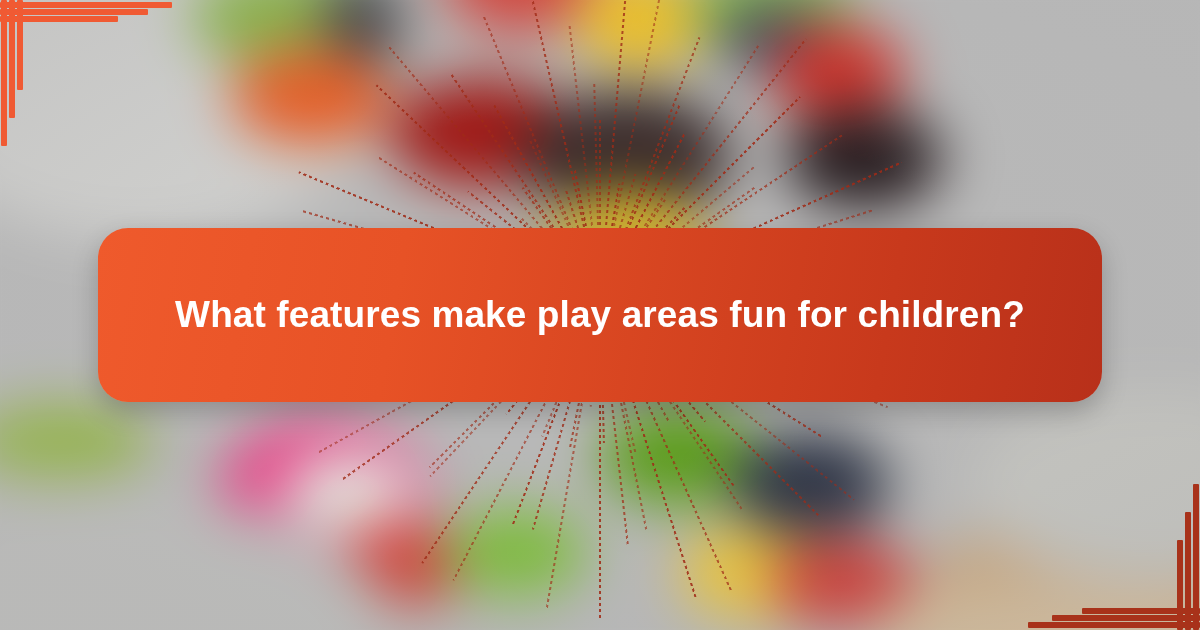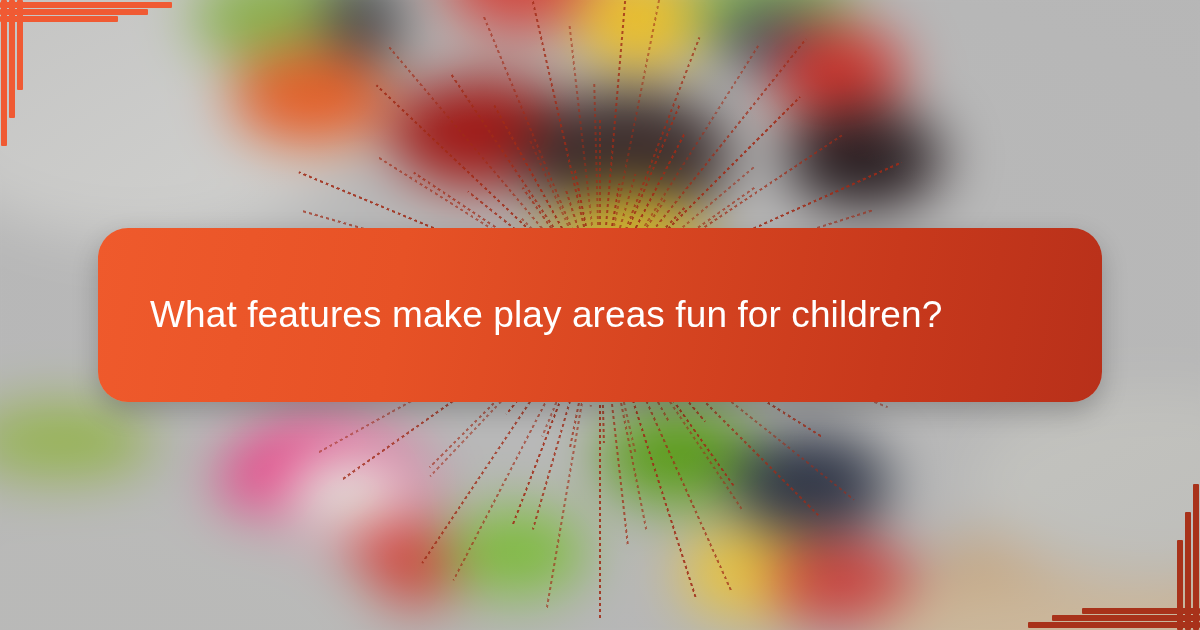--- a/index.html
+++ b/index.html
@@ -64,22 +64,22 @@
     box-shadow:0 10px 26px rgba(0,0,0,.22);
     display:flex;
     align-items:center;
     justify-content:center;
     padding:0 52px;
   }
   .banner-text {
     color:#ffffff;
     font-size:37px;
     line-height:1.42;
-    font-weight:400;
-    text-align:left;
+    font-weight:700;
+    text-align:center;
     letter-spacing:.1px;
     width:100%;
   }
 
   
   .corner { position:absolute; }
   .rule { position:absolute; background:#f05a33; border-radius:1px; }
   .corner-br .rule { background:#a8321a; }
 
   

